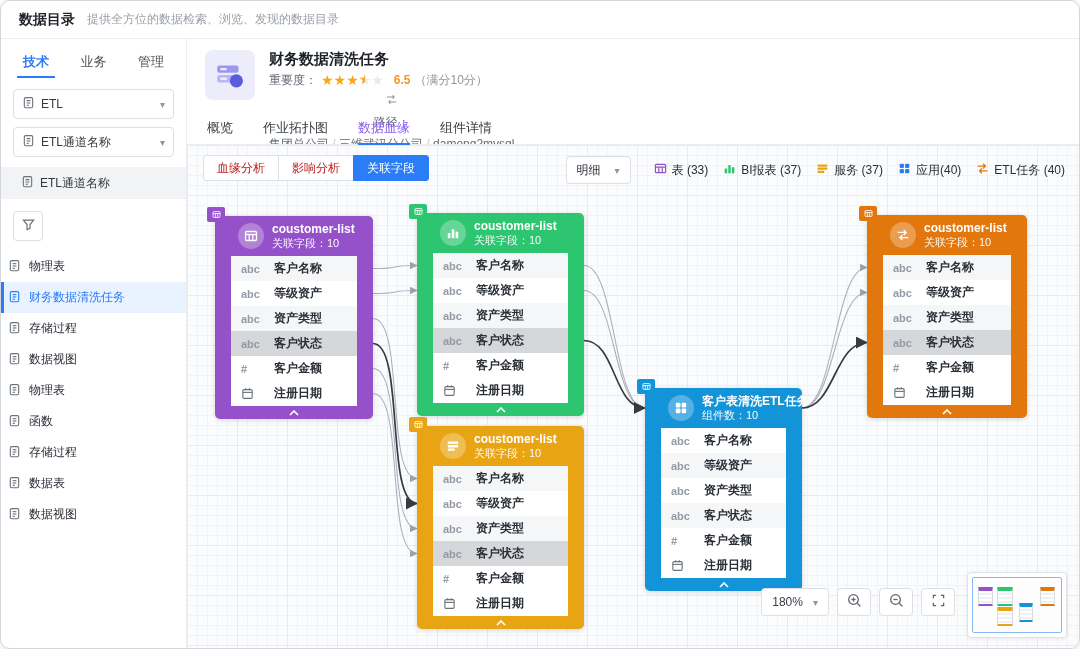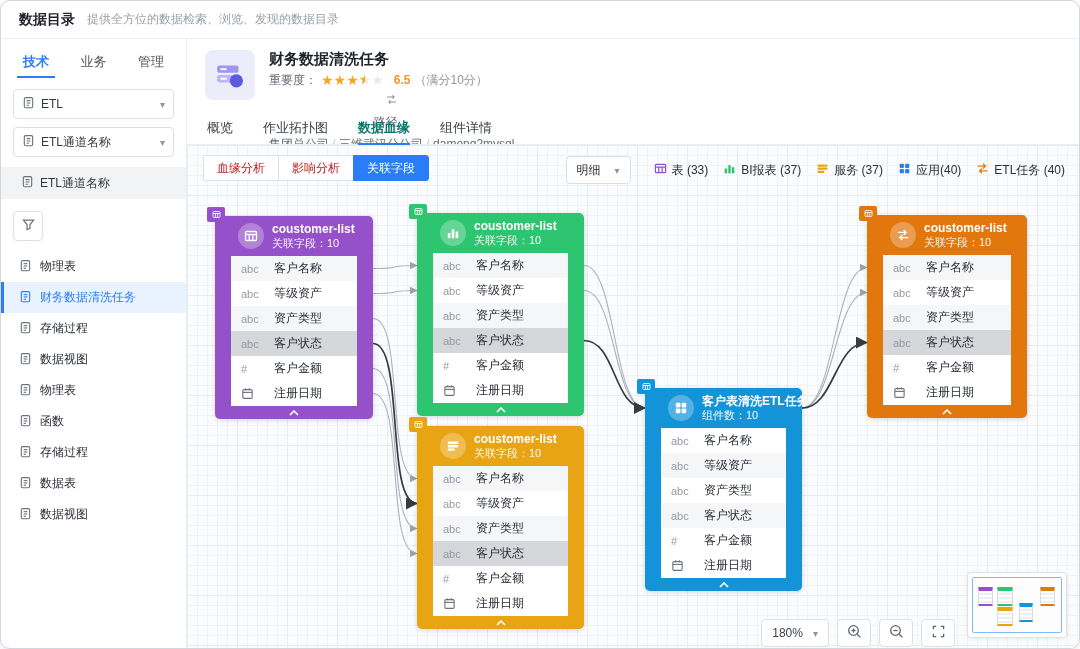--- a/index.html
+++ b/index.html
@@ -25,41 +25,41 @@
     background:#f2f3f5;margin:10px -12px 0;padding:0 8px 0 20px;}
   .search-row{display:flex;gap:8px;margin-top:12px;}
   .search-box{flex:1;height:30px;border:1px solid #dcdfe3;border-radius:4px;display:flex;align-items:center;
     justify-content:center;gap:6px;background:#fff;}
   .search-box input{border:none;outline:none;width:44px;font-size:12px;color:#33383d;padding:0;background:transparent;}
   .search-box input::placeholder{color:#b9bfc7;}
   .filter-btn{width:30px;height:30px;border:1px solid #dcdfe3;border-radius:4px;background:#fff;
     display:flex;align-items:center;justify-content:center;cursor:pointer;flex:none;}
   .side-list{margin-top:10px;}
   .side-item{height:31px;display:flex;align-items:center;gap:8px;font-size:12px;color:#2a2f36;
-    position:relative;margin:0 -12px;padding:0 8px 0 18px;cursor:pointer;}
+    position:relative;margin:0 -12px;padding:0 8px 0 7px;cursor:pointer;}
   .side-item.active{background:#e9f3ff;color:#2b7cf7;}
   .side-item.active::before{content:"";position:absolute;left:0;top:0;bottom:0;width:3px;background:#2b7cf7;}
   
   .main{flex:1;display:flex;flex-direction:column;min-width:0;}
   .asset-head{height:72px;display:flex;gap:14px;padding:11px 18px 0;align-items:flex-start;}
   .asset-icon{width:50px;height:50px;border-radius:8px;background:#ececfb;display:flex;align-items:center;
     justify-content:center;flex:none;}
   .asset-title{font-size:15px;font-weight:bold;color:#1f2329;line-height:1.1;margin-top:1px;}
   .imp-row{display:flex;align-items:center;gap:4px;font-size:12px;color:#646a73;margin-top:4px;}
   .star{color:#e8eaed;font-size:14px;line-height:1;}
   .star.full{color:#f7a71f;}
   .star.half{position:relative;color:#e8eaed;}
   .star.half .hf{position:absolute;left:0;top:0;width:50%;overflow:hidden;color:#f7a71f;}
   .score{color:#f7942a;font-weight:bold;margin-left:6px;}
   .suffix{color:#8f959e;}
   .path-row{display:flex;align-items:center;gap:5px;font-size:12px;color:#646a73;margin-top:4px;flex-direction:column;}
   .path-row .sep{color:#c2c7ce;}
   .tabbar{display:flex;gap:30px;padding:0 20px;border-bottom:1px solid #ebedf0;height:34px;align-items:stretch;flex:none;}
   .tab{font-size:13px;color:#3a4048;display:flex;align-items:center;position:relative;cursor:pointer;}
-  .tab.active{color:#0f766e;font-weight:bold;}
+  .tab.active{color:#8b5cf6;font-weight:normal;}
   .tab.active::after{content:"";position:absolute;left:0;right:0;bottom:-1px;height:2px;background:#2b7cf7;}
   
   .canvas{flex:1;position:relative;overflow:hidden;background-color:#fbfcfe;
     background-image:
       linear-gradient(#e7ecf3 1px,transparent 1px),
       linear-gradient(90deg,#e7ecf3 1px,transparent 1px),
       linear-gradient(#f0f3f8 1px,transparent 1px),
       linear-gradient(90deg,#f0f3f8 1px,transparent 1px);
     background-size:50px 50px,50px 50px,10px 10px,10px 10px;}
   #edges{position:absolute;left:0;top:0;z-index:2;}
@@ -78,27 +78,27 @@
   
   .gnode{position:absolute;border-radius:5px;z-index:3;padding:0 16px;box-shadow:0 1px 5px rgba(31,35,41,.18);}
   .gnode-tag{position:absolute;left:-8px;top:-9px;width:18px;height:15px;border-radius:2px;
     display:flex;align-items:center;justify-content:center;}
   .gnode-head{height:40px;display:flex;align-items:center;gap:8px;padding:0 7px;color:#fff;}
   .gnode-ico{width:26px;height:26px;border-radius:50%;background:rgba(255,255,255,.28);display:flex;
     align-items:center;justify-content:center;flex:none;}
   .gnode-title{font-size:12px;font-weight:bold;line-height:1.25;white-space:nowrap;}
   .gnode-sub{font-size:11px;opacity:.95;line-height:1.25;}
   .gnode-rows{background:#fff;}
-  .grow{height:25px;display:flex;align-items:center;gap:9px;padding:0 10px;font-size:12px;color:#2a2f36;background:#fff;}
+  .grow{height:25px;display:flex;align-items:center;gap:9px;padding:0 10px;font-size:12px;color:#2a2f36;background:#fff;font-weight:bold;}
   .grow .ftype{width:24px;color:#949aa3;font-size:11px;flex:none;display:flex;align-items:center;}
   .grow.stripe{background:#f5f6f8;}
   .grow.selected{background:#d5d7da;}
   .gnode-foot{height:13px;display:flex;align-items:center;justify-content:center;cursor:pointer;}
   
-  .zoom-bar{position:absolute;bottom:1px;right:124px;display:flex;gap:8px;align-items:center;z-index:6;}
+  .zoom-bar{position:absolute;bottom:32px;right:124px;display:flex;gap:8px;align-items:center;z-index:6;}
   .zbtn{height:28px;background:#fff;border:1px solid #dcdfe3;border-radius:4px;display:flex;align-items:center;
     justify-content:center;color:#3a4048;font-size:12px;cursor:pointer;}
   .zoom-select{padding:0 10px;gap:10px;}
   .zoom-select .caret{color:#8f959e;font-size:10px;}
   .icon-btn{width:34px;}
   .minimap{position:absolute;right:12px;bottom:10px;width:100px;height:66px;background:#fff;
     border:1px solid #dfe3e8;border-radius:4px;box-shadow:0 1px 4px rgba(0,0,0,.08);z-index:6;}
   .mini-view{position:absolute;inset:4px;border:1px solid #86b8f2;border-radius:2px;background:#fdfdfe;}
   .mini-node{position:absolute;background:repeating-linear-gradient(#fff 0 2px,#eef0f3 2px 4px);
     border:1px solid #d8dce1;border-radius:1px;}

